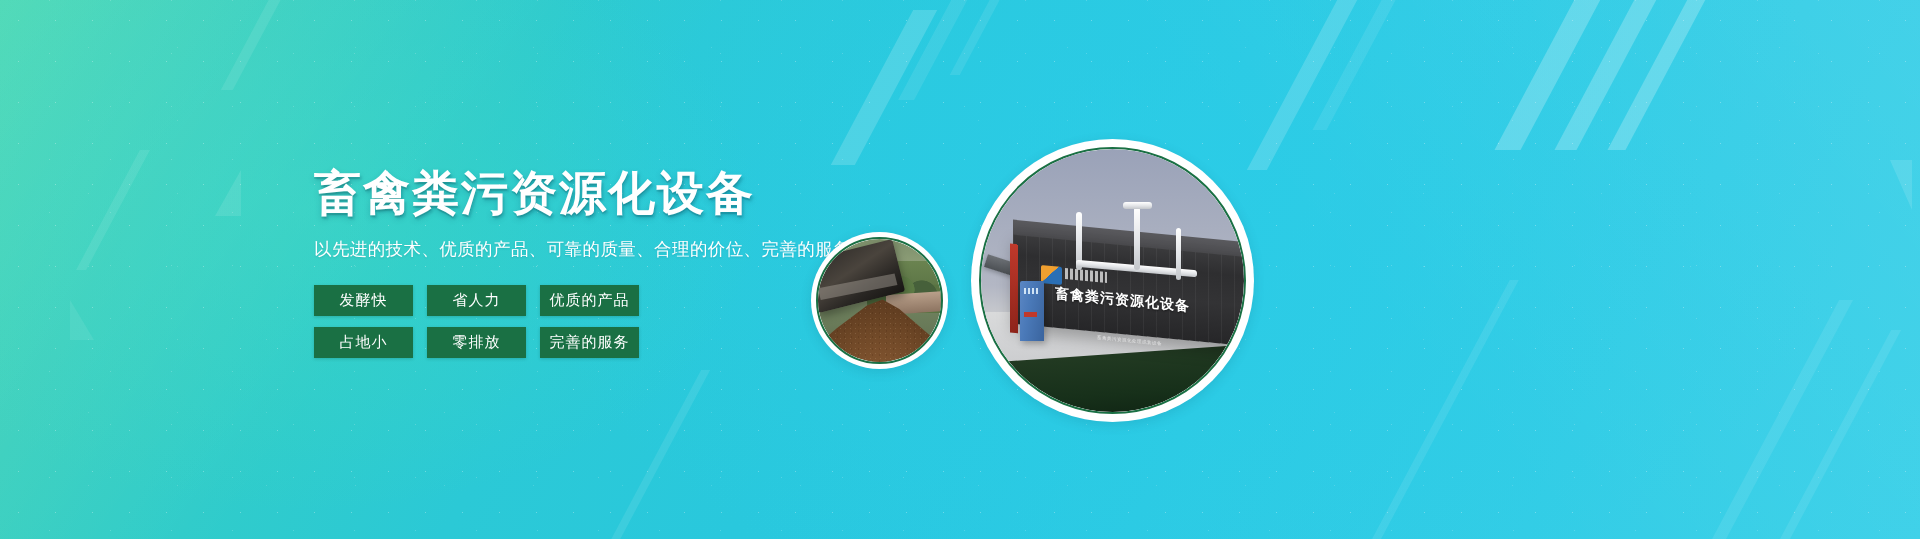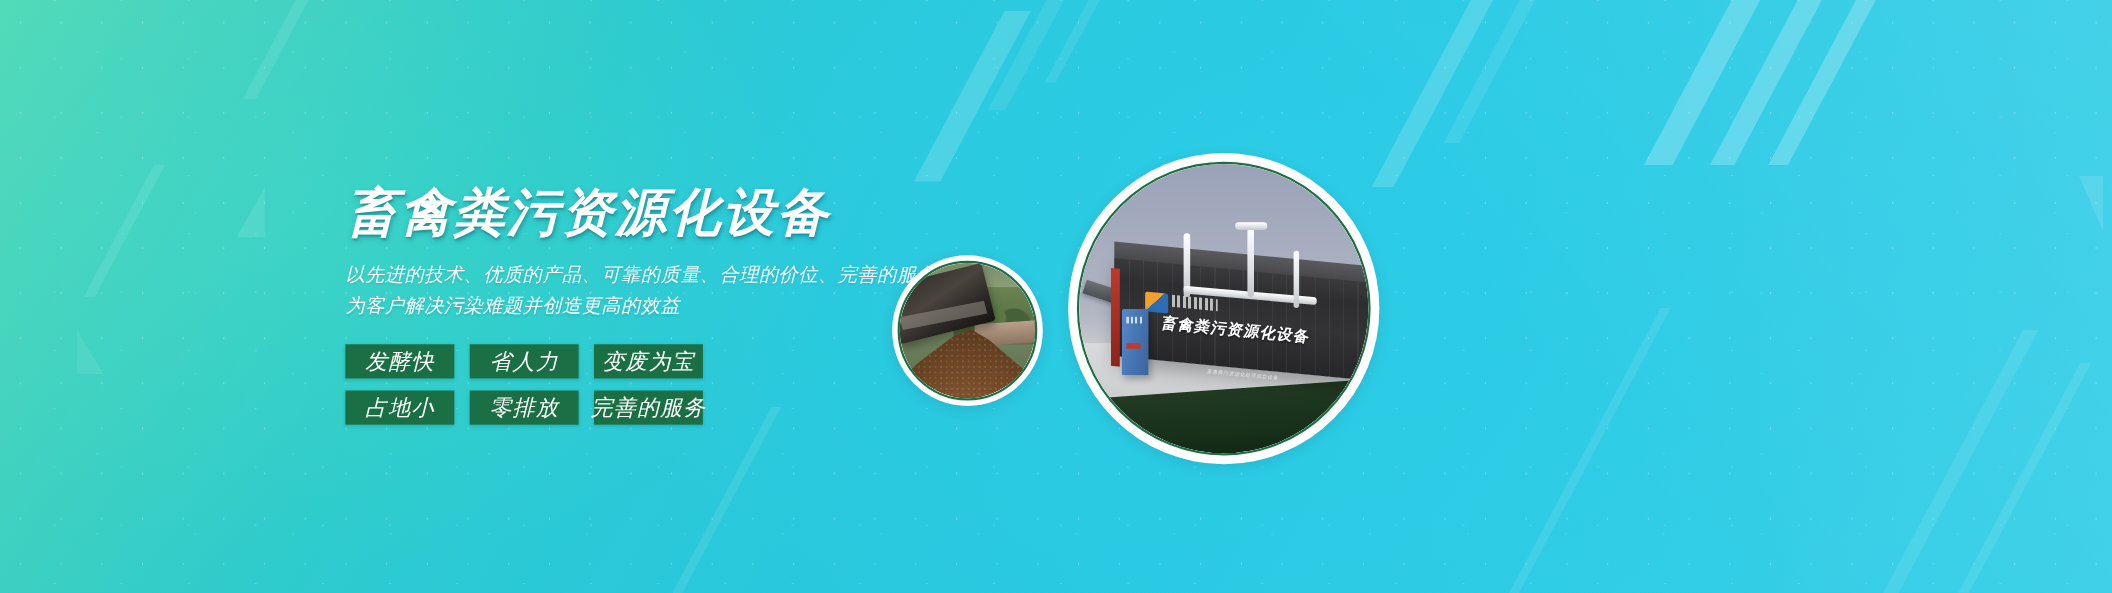--- a/index.html
+++ b/index.html
@@ -20,21 +20,20 @@
       linear-gradient(118deg,
         #3fd6b0 0%,
         #37cfbd 11%,
         #30ccca 21%,
         #2bc9d6 33%,
         #29c8dd 46%,
         #2ac9e2 58%,
         #2ecbe4 70%,
         #33cde6 82%,
         #3ad0e8 100%);
-    font-style: italic;
   }
 
   
   .bg-layer { position:absolute; inset:0; pointer-events:none; }
 
   .speckle {
     opacity:0.55;
     background-image:
       radial-gradient(circle, rgba(255,255,255,0.55) 0.7px, transparent 1px),
       radial-gradient(circle, rgba(255,255,255,0.35) 0.6px, transparent 1px),
@@ -99,21 +98,21 @@
     display:flex;
     flex-wrap:wrap;
     width:345px;
     gap:11px 14px;
   }
   .tag {
     width:99px;
     height:31px;
     background:#1a7044;
     color:#ffffff;
-    font-size:20px;
+    font-size:15px;
     letter-spacing:1px;
     display:flex;
     align-items:center;
     justify-content:center;
     white-space:nowrap;
     box-shadow:0 1px 3px rgba(0,60,40,0.22);
   }
 
   
   .circle-wrap { position:absolute; border-radius:50%; }
@@ -317,27 +316,26 @@
     <div class="tri" style="left:70px; top:300px; border-width:40px 0 0 24px; border-color:transparent transparent transparent rgba(255,255,255,0.08);"></div>
     <div class="tri" style="left:1890px; top:160px; border-width:0 22px 50px 0; border-color:transparent rgba(255,255,255,0.12) transparent transparent;"></div>
   </div>
 
   <div class="content">
 
     <div class="title">畜禽粪污资源化设备</div>
 
     <div class="subtitle">
       <div>以先进的技术、优质的产品、可靠的质量、合理的价位、完善的服务</div>
-      <div>为客户解决污染难题并创造更高的效益</div>
     </div>
 
     <div class="tags">
       <div class="tag">发酵快</div>
       <div class="tag">省人力</div>
-      <div class="tag">变废为宝</div>
+      <div class="tag">优质的产品</div>
       <div class="tag">占地小</div>
       <div class="tag">零排放</div>
       <div class="tag">完善的服务</div>
     </div>
   </div>
 
   <div class="circle-wrap" id="circle-small">
     <div class="ring"></div>
     <div class="ring-inner">
       <div class="photo">

